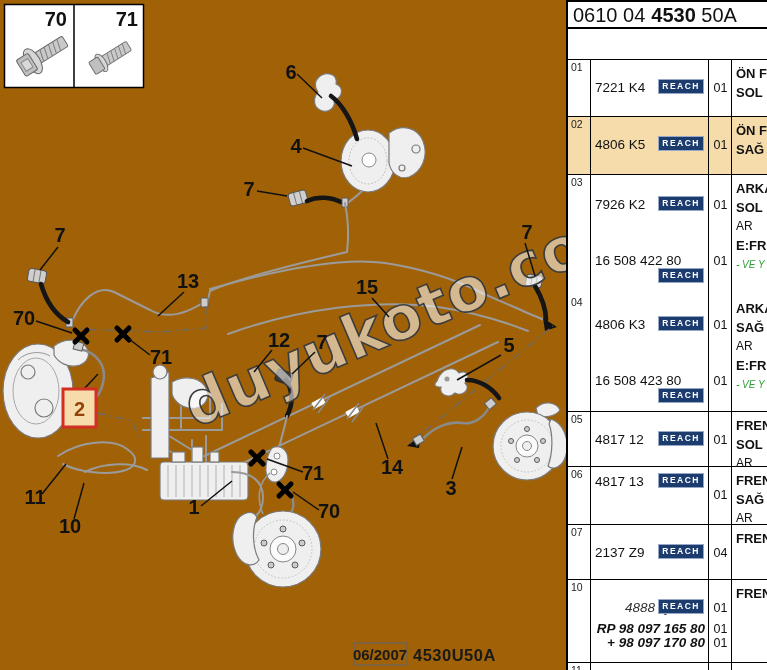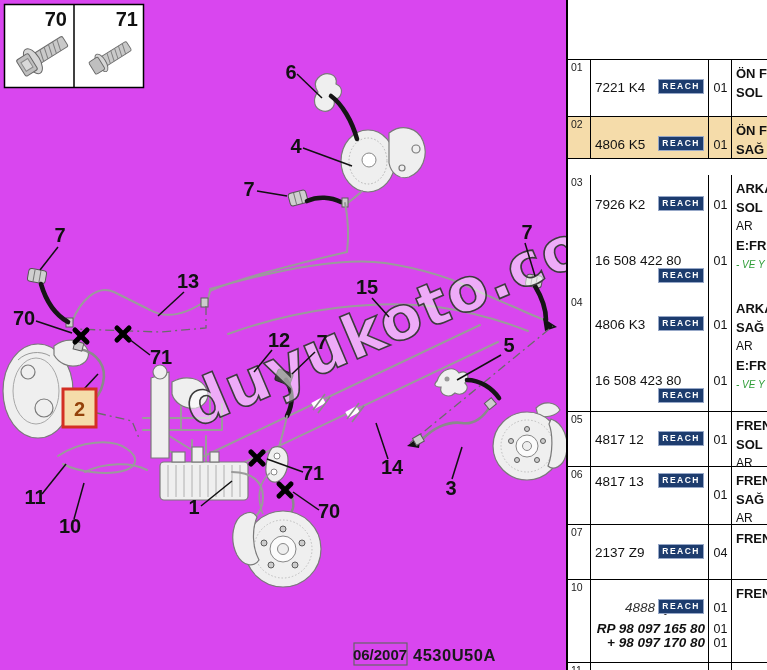--- a/index.html
+++ b/index.html
@@ -1,16 +1,16 @@
 <!DOCTYPE html>
 <html><head>
 <meta charset="utf-8">
 <style>
   html,body{margin:0;padding:0;background:#fff;}
-  .canvas{position:relative;width:767px;height:670px;background:#d946ef;overflow:hidden;
+  .canvas{position:relative;width:767px;height:670px;background:#a16207;overflow:hidden;
           font-family:"Liberation Sans",sans-serif;color:#111;}
   
   #diagram{position:absolute;left:0;top:0;}
   .pipe{stroke:#9b9b9b;stroke-width:2;fill:none;stroke-linejoin:round;stroke-linecap:round}
   .hose{stroke:#151515;stroke-width:4.6;fill:none;stroke-linecap:round}
   .dash{stroke:#6b6b6b;stroke-width:1.3;fill:none;stroke-dasharray:9 4 2 4}
   .part{fill:#efefef;stroke:#7a7a7a;stroke-width:1.2}
   .partd{fill:#cccccc;stroke:#5c5c5c;stroke-width:1}
   .leader{stroke:#111;stroke-width:1.5}
   .callout{font:bold 20px "Liberation Sans",sans-serif;fill:#111}
@@ -290,36 +290,40 @@
       <text x="70" y="533" class="callout" text-anchor="middle">10</text>
       <line x1="201" y1="506" x2="232" y2="481" class="leader"></line>
       <text x="194" y="514" class="callout" text-anchor="middle">1</text>
       <line x1="303" y1="472" x2="267" y2="459" class="leader"></line>
       <text x="313" y="480" class="callout" text-anchor="middle">71</text>
       <line x1="319" y1="510" x2="293" y2="492" class="leader"></line>
       <text x="329" y="518" class="callout" text-anchor="middle">70</text>
     </svg>
 
   <div id="table">
+    <div class="hdr">
+      <span>0610 04</span><b>4530</b>
+      <span>50A</span>
+    </div>
     <div class="gap"></div>
     <div id="rows">
         <div class="t-row" style="top: 60px; height: 57px;">
           <div class="colline c-ref"></div>
           <div class="colline c-part"></div>
           <div class="colline c-qty"></div>
           <div class="colline c-desc"></div>
           <div class="refnum">01</div>
           <div class="pline" style="top: 20px;"><span>7221 K4</span><span class="reach">REACH</span></div>
           <div class="qty" style="top: 21px;">01</div>
           <div class="descwrap">
             <div class="d-b">ÖN FR</div>
             <div class="d-b">SOL</div>
           </div>
         </div>
-        <div class="t-row hl" style="top: 117px; height: 42px; padding-left: 24px;">
+        <div class="t-row hl" style="top: 117px; height: 58px; padding-left: 24px;">
           <div class="colline c-ref"></div>
           <div class="colline c-part"></div>
           <div class="colline c-qty"></div>
           <div class="colline c-desc"></div>
           <div class="refnum">02</div>
           <div class="pline" style="top: 20px;"><span>4806 K5</span><span class="reach">REACH</span></div>
           <div class="qty" style="top: 21px;">01</div>
           <div class="descwrap">
             <div class="d-b">ÖN FR</div>
             <div class="d-b">SAĞ</div>

